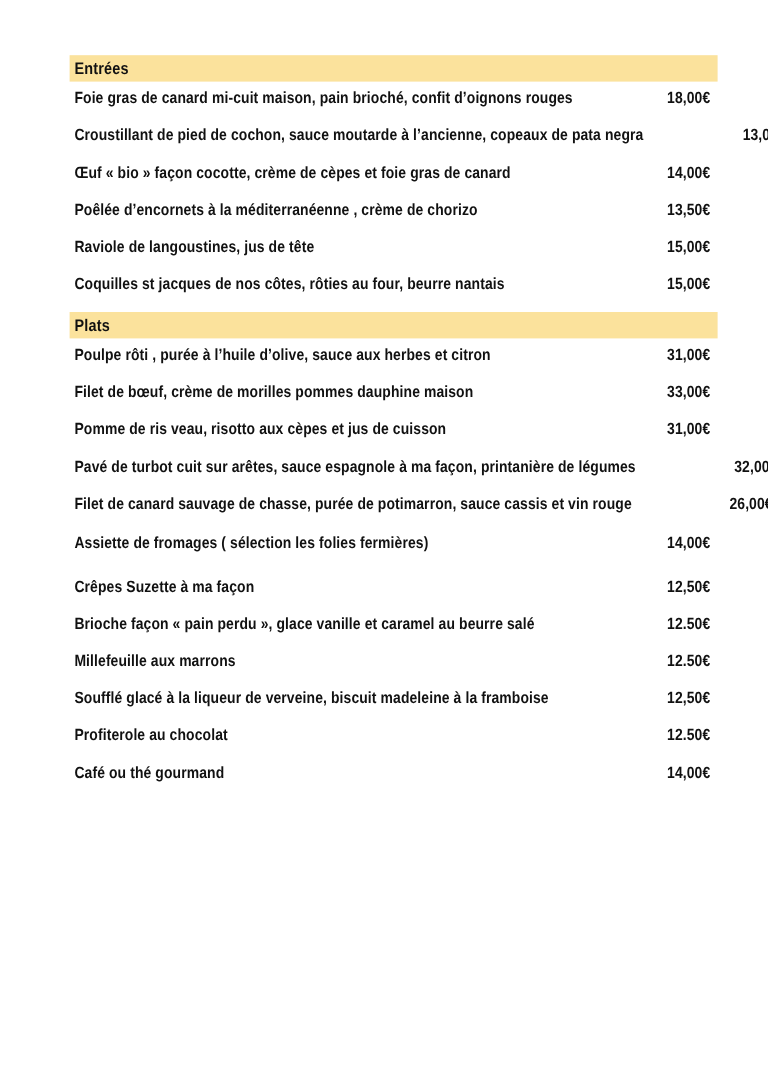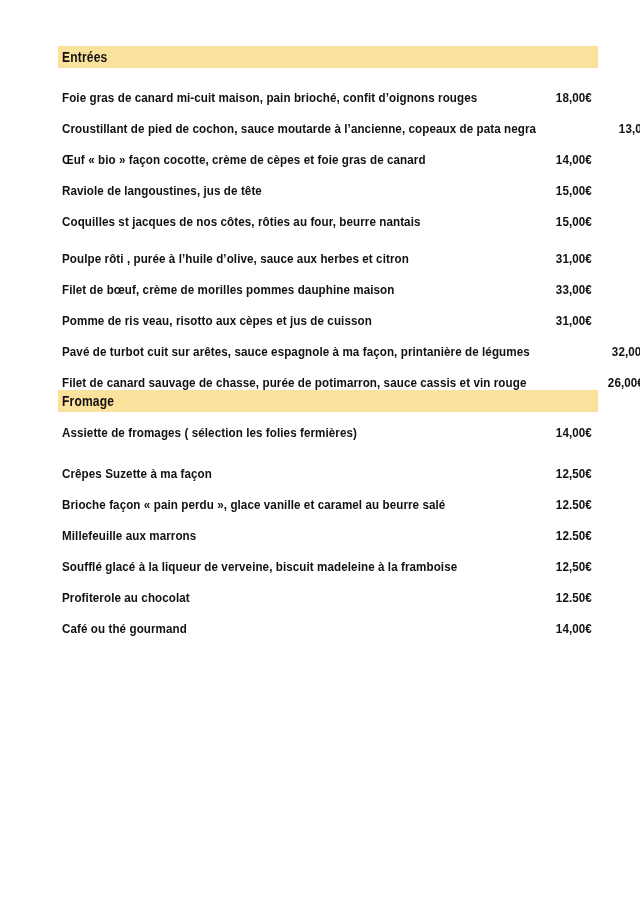--- a/index.html
+++ b/index.html
@@ -37,21 +37,21 @@
     transform-origin: left center;
     white-space: nowrap;
     letter-spacing: 0.2px;
   }
   .rows {
     margin-top: 6px;
   }
   .row {
     height: 31px;
     display: flex;
-    align-items: flex-end;
+    align-items: flex-start;
     justify-content: space-between;
     padding: 0 6px 0 4px;
     box-sizing: border-box;
   }
   .item-name {
     font-weight: bold;
     font-size: 13.5px;
     color: var(--text-color, #111111);
     transform: scaleX(0.86);
     transform-origin: left center;
@@ -91,34 +91,41 @@
   <div class="row">
     <span class="item-name">Croustillant de pied de cochon, sauce moutarde à l’ancienne, copeaux de pata negra</span>
     <span class="item-price">13,00€</span>
   </div>
 
   <div class="row">
     <span class="item-name">Œuf « bio » façon cocotte, crème de cèpes et foie gras de canard</span>
     <span class="item-price">14,00€</span>
   </div>
 
+  <div class="row">
+    <span class="item-name">Poêlée d’encornets à la méditerranéenne , crème de chorizo</span>
+    <span class="item-price">13,50€</span>
+  </div>
 
   <div class="row">
     <span class="item-name">Raviole de langoustines, jus de tête</span>
     <span class="item-price">15,00€</span>
   </div>
 
   <div class="row">
     <span class="item-name">Coquilles st jacques de nos côtes, rôties au four, beurre nantais</span>
     <span class="item-price">15,00€</span>
   </div>
 </div>
   </section>
 
   <section class="section">
+    <header class="section-header">
+      <span class="section-title">Plats</span>
+    </header>
     <div class="rows">
 
 
   <div class="row">
     <span class="item-name">Poulpe rôti , purée à l’huile d’olive, sauce aux herbes et citron</span>
     <span class="item-price">31,00€</span>
   </div>
 
   <div class="row">
     <span class="item-name">Filet de bœuf, crème de morilles  pommes dauphine maison</span>
@@ -138,23 +145,20 @@
 
   <div class="row">
     <span class="item-name">Filet de canard sauvage de chasse, purée de potimarron, sauce cassis et vin rouge</span>
     <span class="item-price">26,00€</span>
   </div>
 
 </div>
   </section>
 
   <section class="section">
-    <header class="section-header">
-      <span class="section-title">Fromage</span>
-    </header>
     <div class="rows">
   <div class="row">
     <span class="item-name">Assiette de fromages ( sélection les folies fermières)</span>
     <span class="item-price">14,00€</span>
   </div>
 </div>
   </section>
 
   <section class="section">
     <div class="rows">

